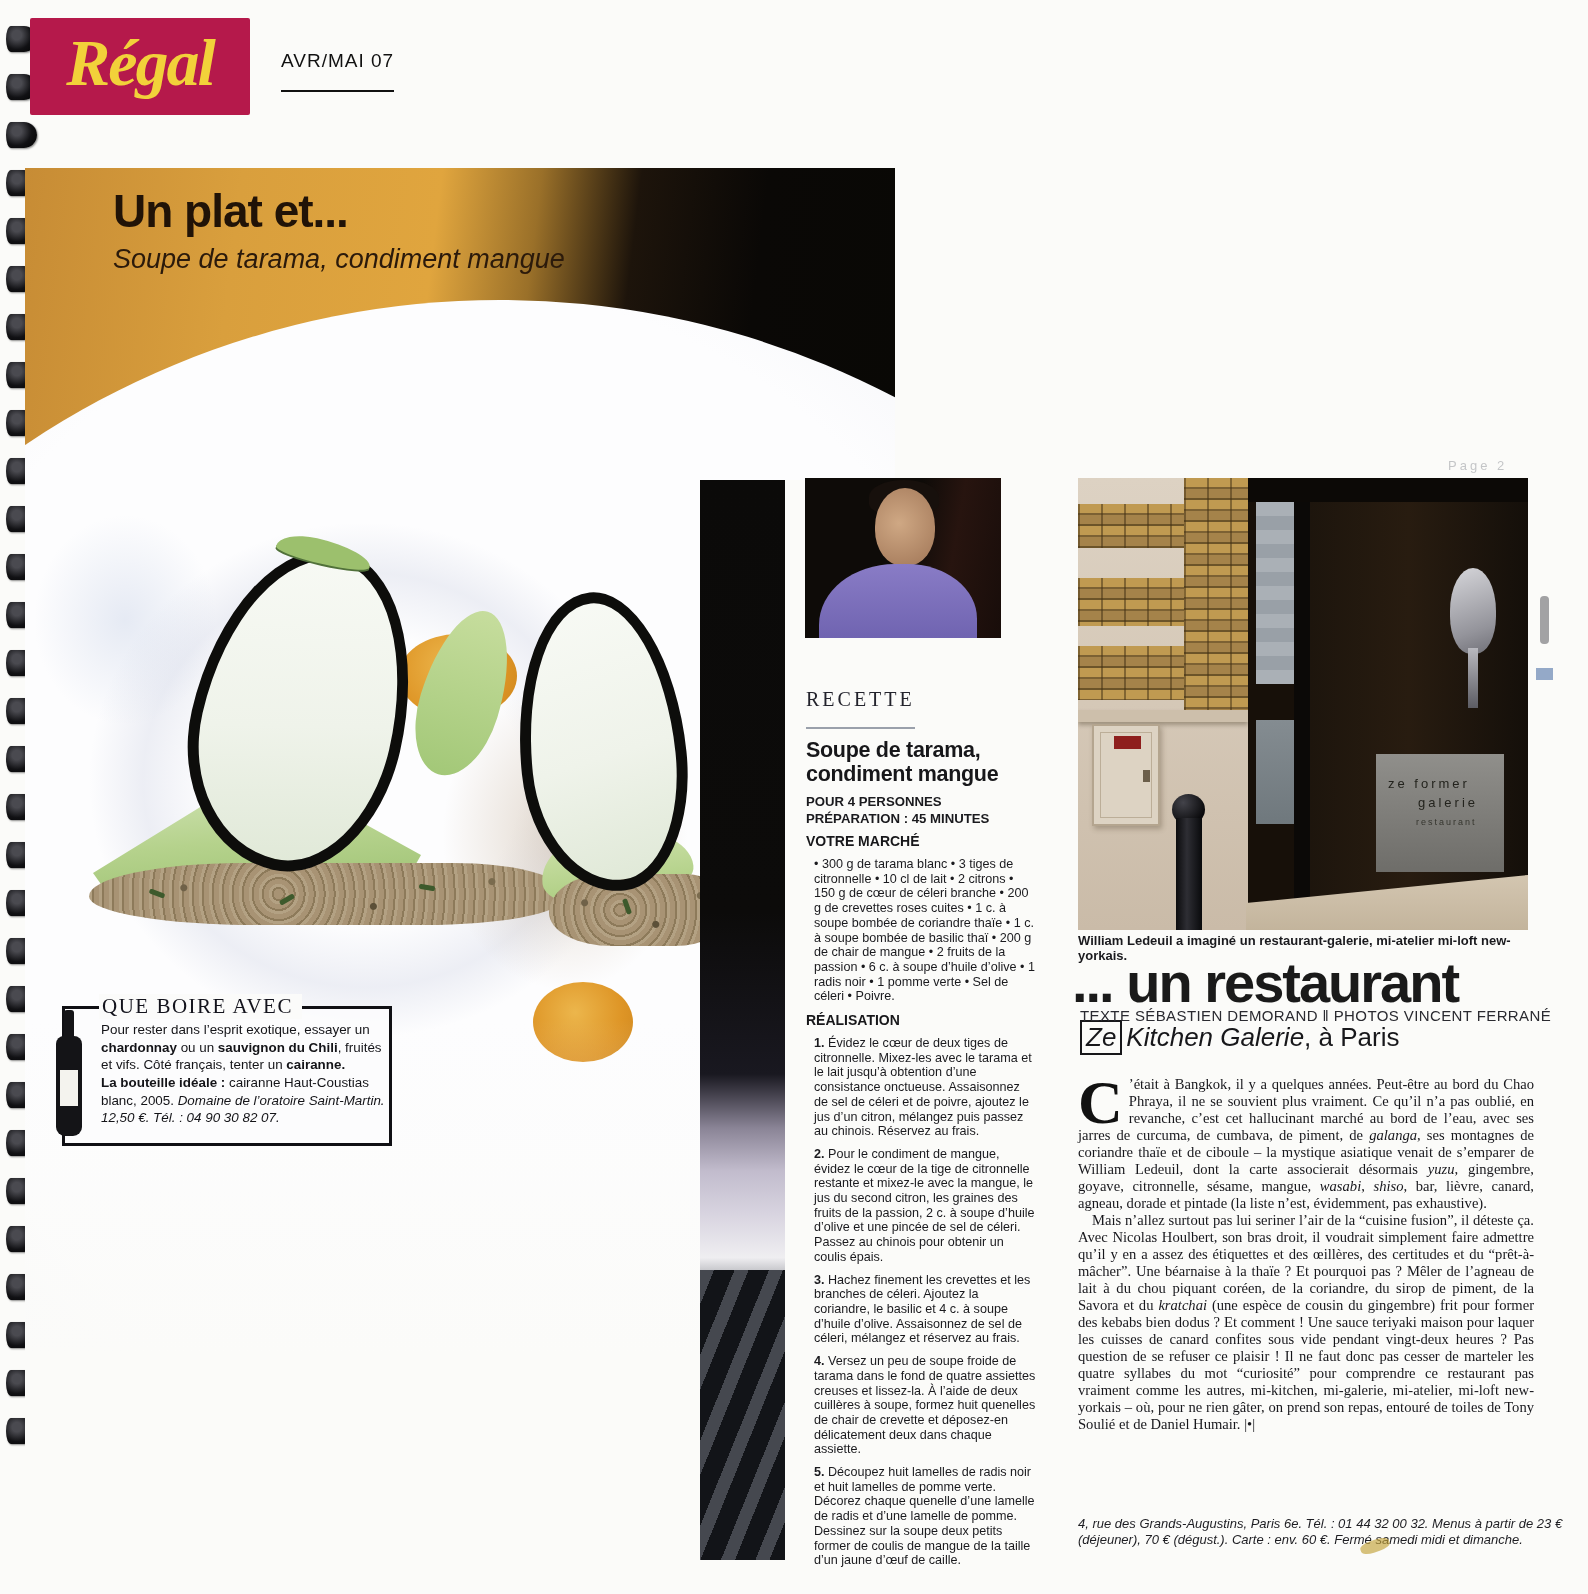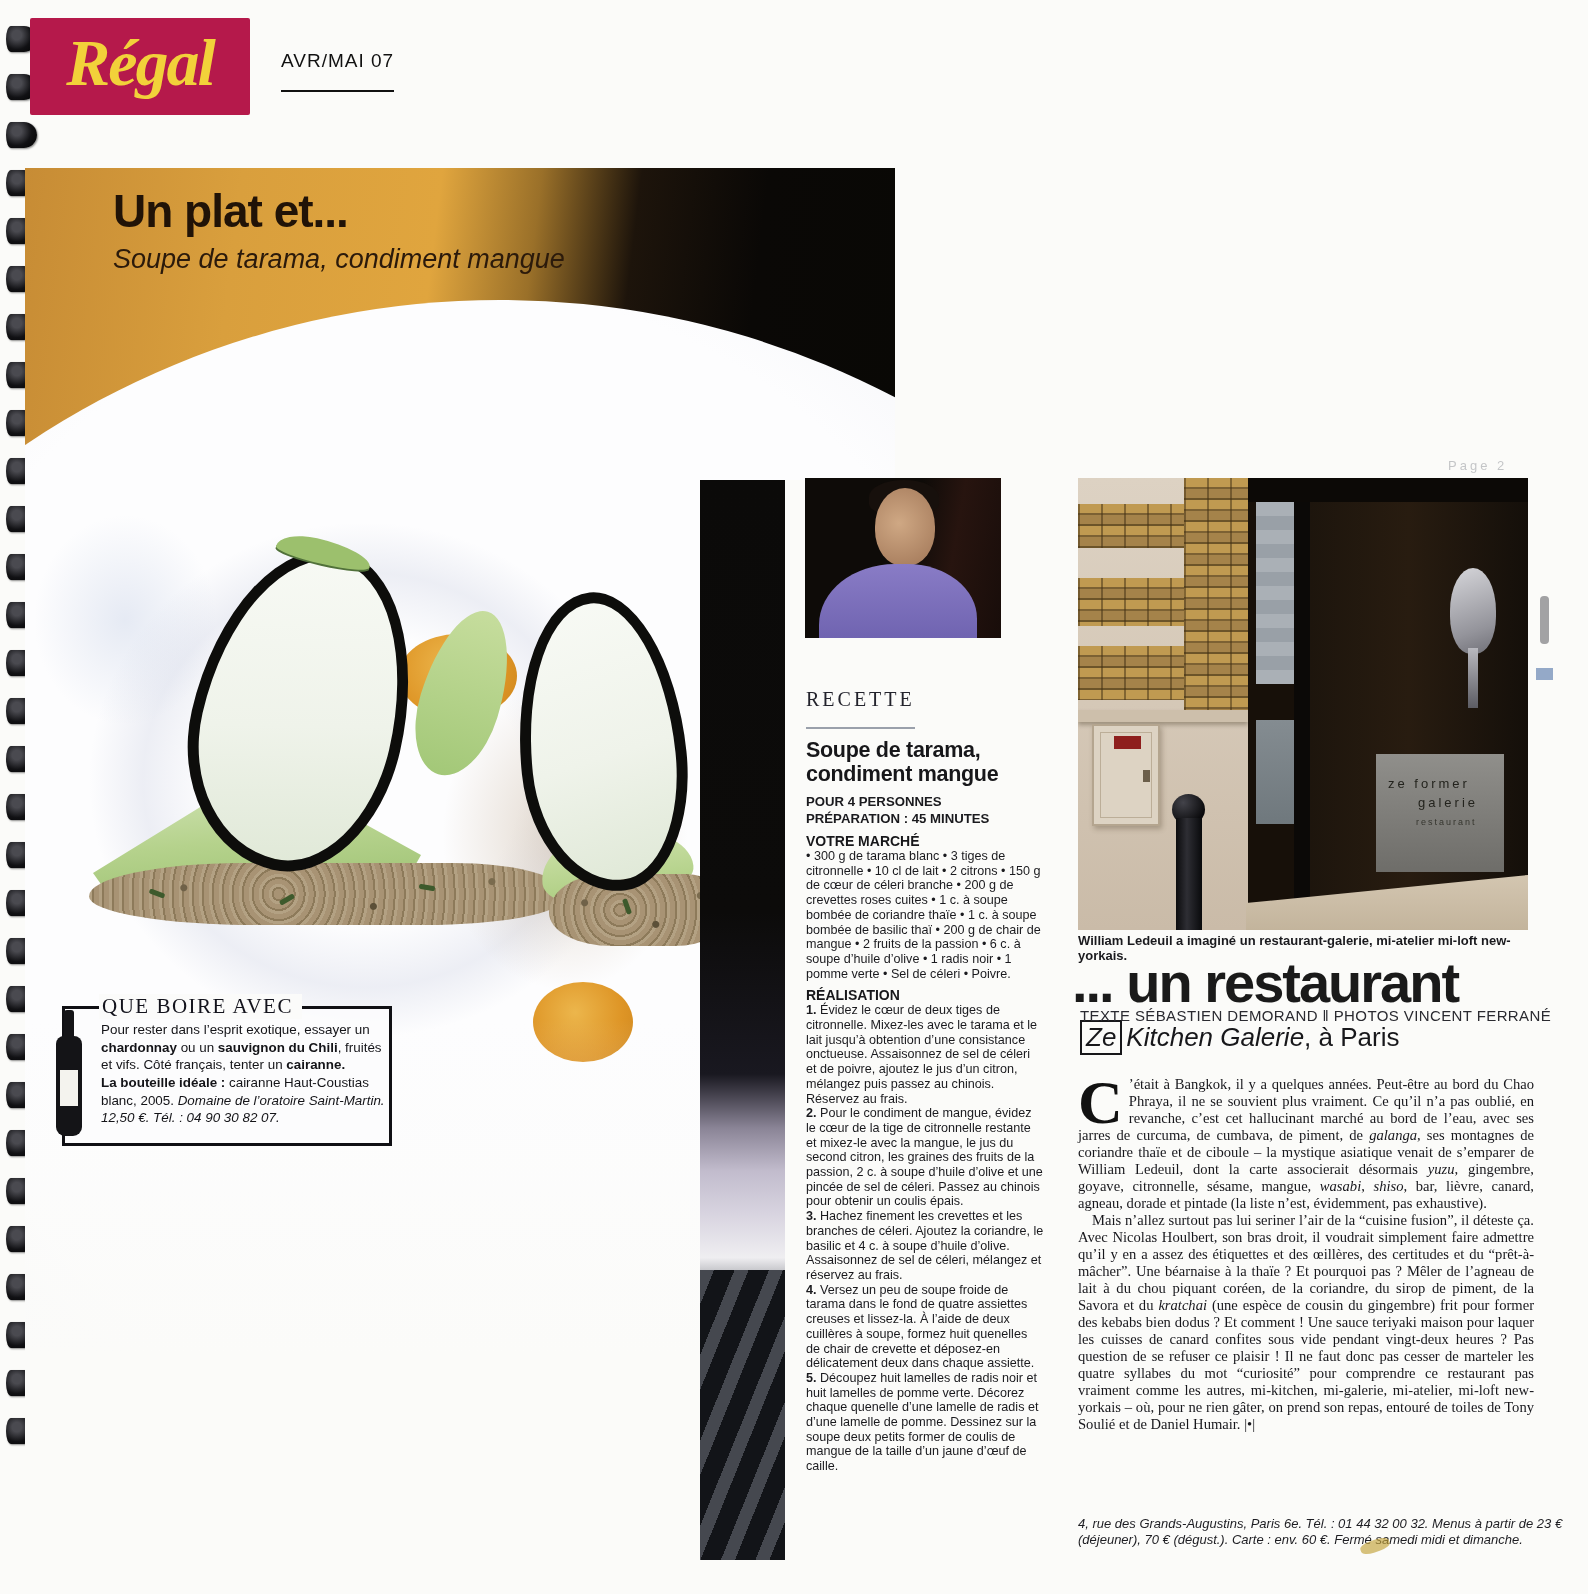--- a/index.html
+++ b/index.html
@@ -98,21 +98,21 @@
      background:linear-gradient(#897cc6,#6f63b0);border-radius:48% 44% 0 0/80% 72% 0 0;}
 
   
   .recipe-col{left:806px;top:688px;width:238px;}
   .kicker{display:inline-block;font-family:"Liberation Serif",serif;font-size:20px;letter-spacing:3px;
      color:#23232c;border-bottom:2px solid #9aa0ab;padding-bottom:16px;margin-bottom:7px;}
   .recipe-title{font-size:21.5px;font-weight:800;line-height:24px;color:#17171a;letter-spacing:-.3px;margin:2px 0 7px;}
   .recipe-meta{font-size:13.2px;font-weight:bold;line-height:17px;color:#1a1a1e;}
   .subhead{font-size:14px;font-weight:bold;margin-top:6px;color:#17171a;}
   .small-body{font-size:12.6px;line-height:14.7px;color:#1a1a1e;}
-  .recipe-col p{margin:0;}
+  .recipe-col p{margin:8px;}
 
   
   .resto{left:1078px;top:478px;width:450px;height:452px;overflow:hidden;background:#d9cdbd;}
   .wall{position:absolute;left:0;top:0;width:170px;height:452px;
      background:linear-gradient(180deg,#ddd2c3 0%,#d5c8b7 50%,#cabba8 100%);}
   .brick{background:
      repeating-linear-gradient(90deg, rgba(66,48,20,.5) 0 2px, rgba(0,0,0,0) 2px 23px),
      repeating-linear-gradient(180deg,#c09a51 0 9px,#7c6133 9px 11px,#a5834a 11px 20px,#6c5429 20px 22px);}
   .band1{position:absolute;left:0;top:26px;width:128px;height:44px;}
   .band2{position:absolute;left:0;top:100px;width:150px;height:48px;}

